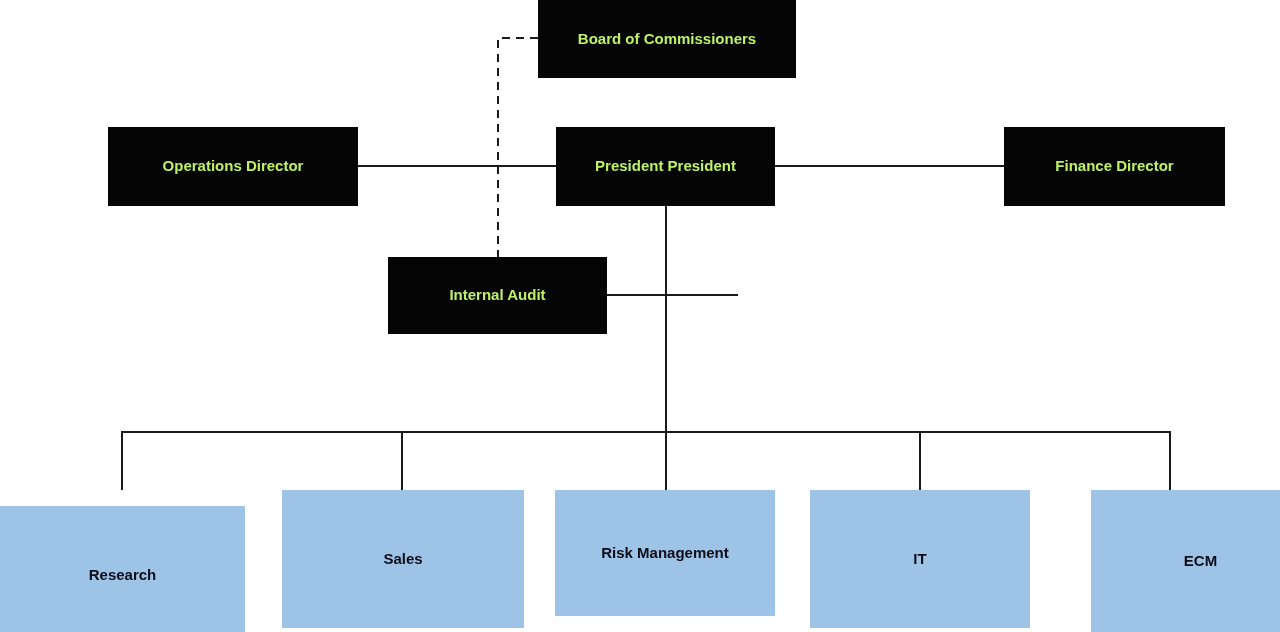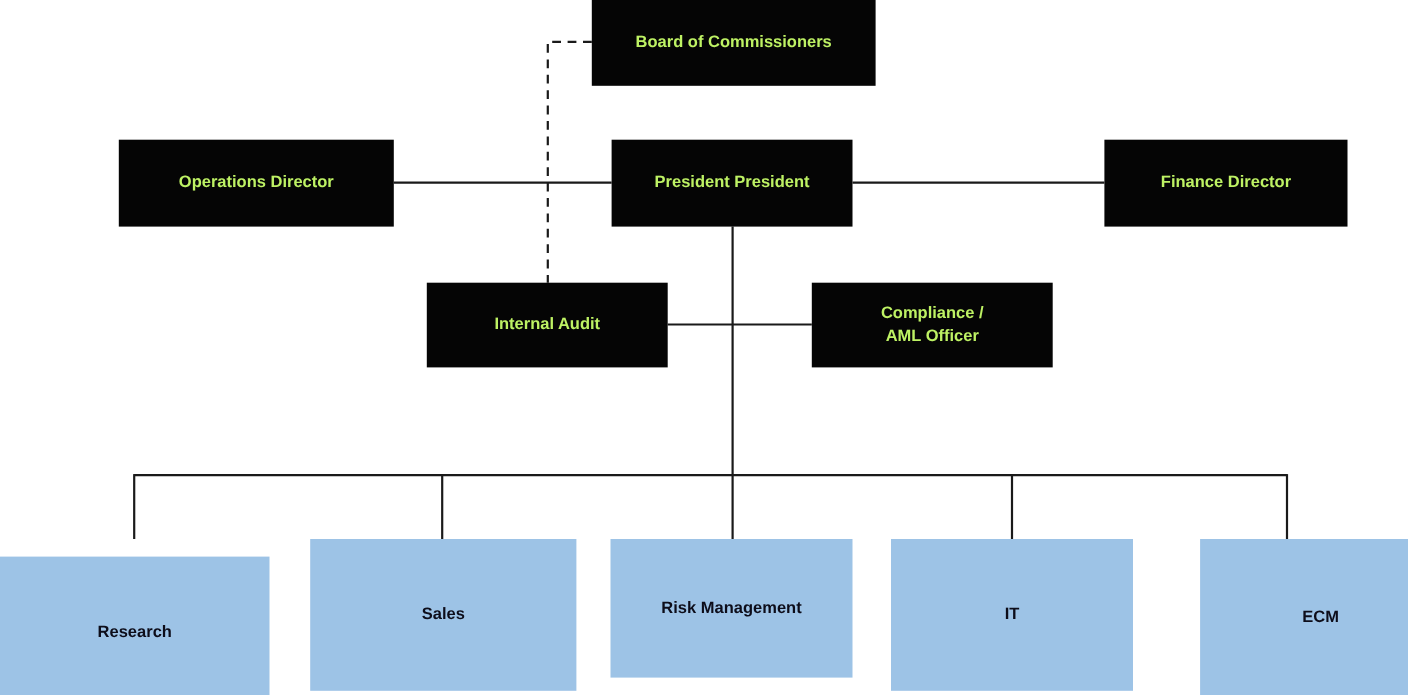--- a/index.html
+++ b/index.html
@@ -91,24 +91,20 @@
   </div>
 
   <div class="node node--black pos-internal">
     <span>Internal Audit</span>
   </div>
 
   <div class="node node--black pos-finance">
     <span>Finance Director</span>
   </div>
 
-  <div class="node node--black pos-compliance">
-    <span>Compliance /
-AML Officer</span>
-  </div>
 
   <div class="node node--blue pos-research">
     <span>Research</span>
   </div>
 
   <div class="node node--blue pos-sales">
     <span>Sales</span>
   </div>
 
   <div class="node node--blue pos-risk">

